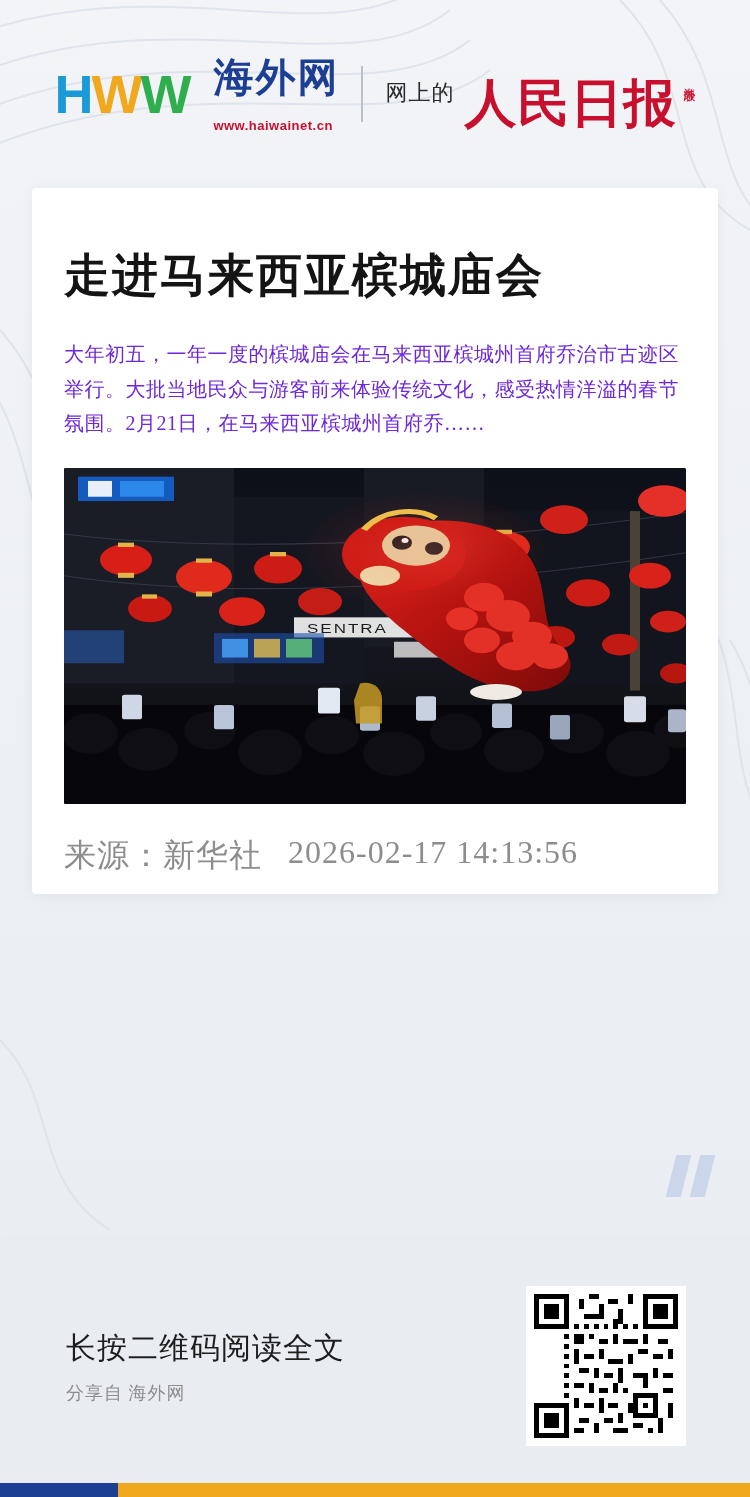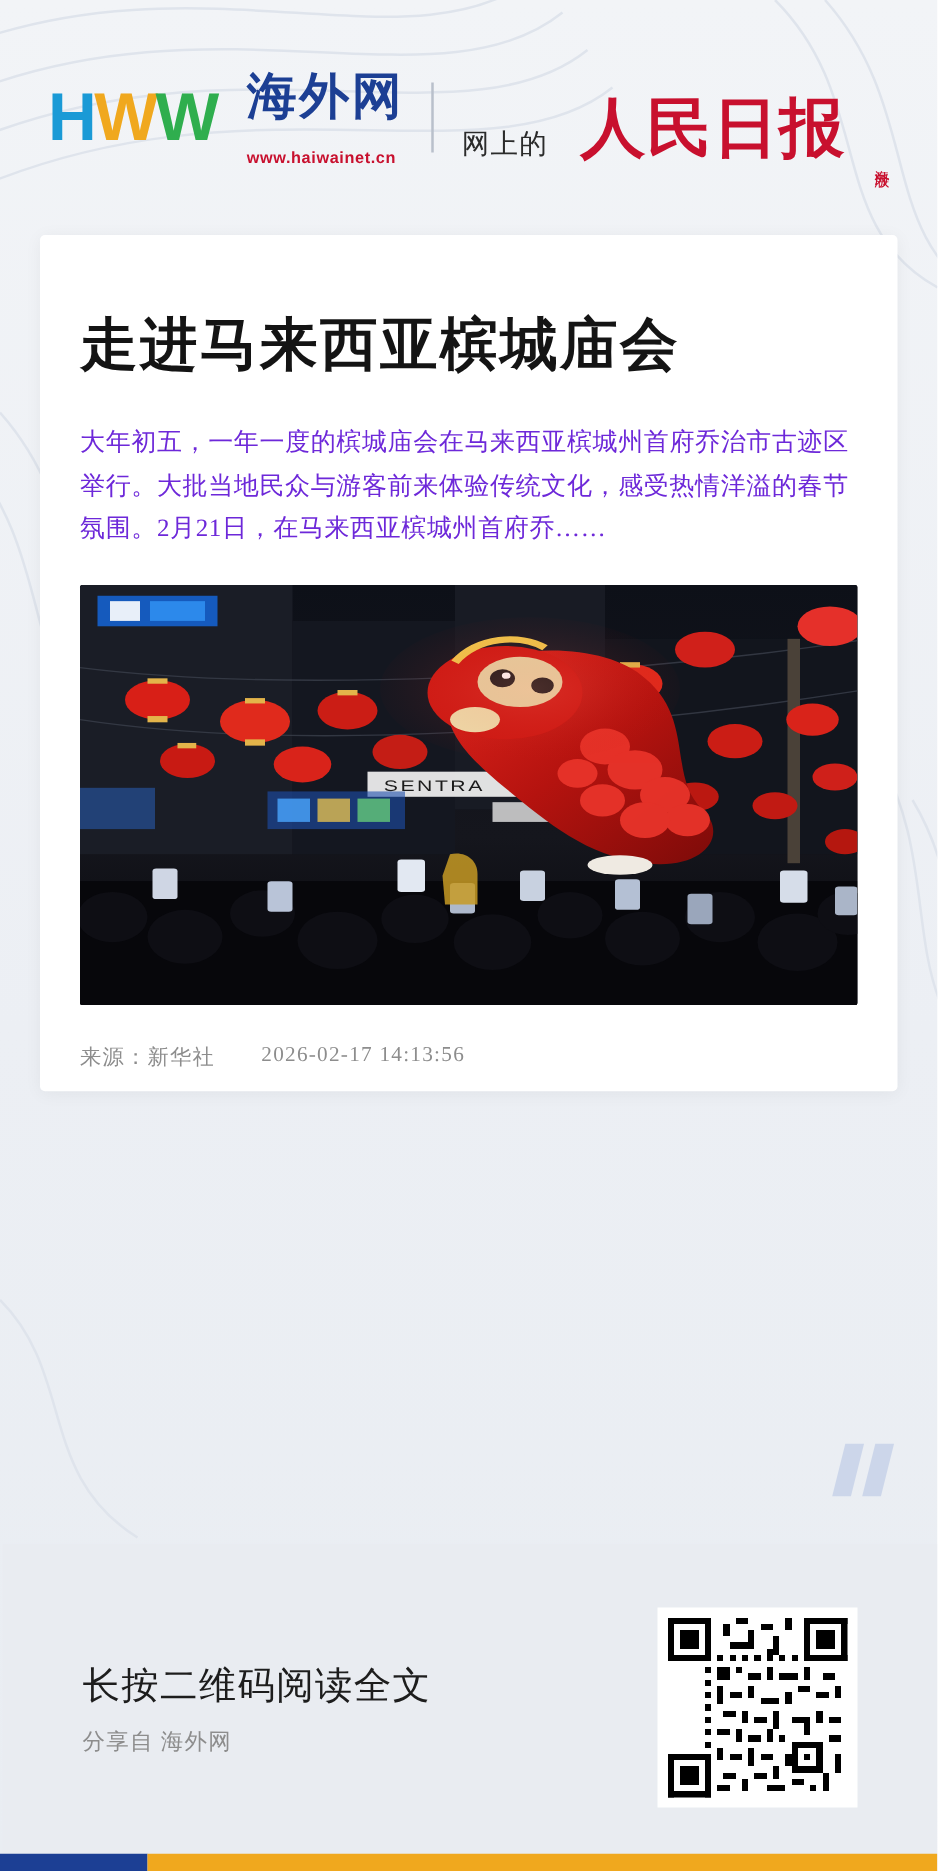--- a/index.html
+++ b/index.html
@@ -71,22 +71,22 @@
     margin-top: 20px;
   }
   .divider-v {
     width: 2px;
     height: 56px;
     background: #b9c0cb;
     margin: 0 4px;
   }
   .rmrb {
     display: flex;
-    align-items: flex-end;
-    gap: 26px;
+    align-items: flex-start;
+    gap: 10px;
     margin-top: 20px;
   }
   .rmrb-pre {
     font-size: 22px;
     color: #2b2b2b;
     letter-spacing: 1px;
   }
   .rmrb-name {
     font-size: 52px;
     font-weight: bold;
@@ -132,25 +132,25 @@
   .article-image {
     width: 100%;
     height: 336px;
     border-radius: 2px;
     overflow: hidden;
     position: relative;
     background: #0a0a10;
   }
   .meta-row {
     margin-top: 30px;
-    font-size: 17px;
+    font-size: 32px;
     color: #8d8d8d;
     letter-spacing: 1px;
     display: flex;
-    gap: 37px;
+    gap: 26px;
     font-family: "Liberation Serif", serif;
   }
   
   .quote-deco {
     position: absolute;
     right: 40px;
     top: 1155px;
     display: flex;
     gap: 9px;
   }

